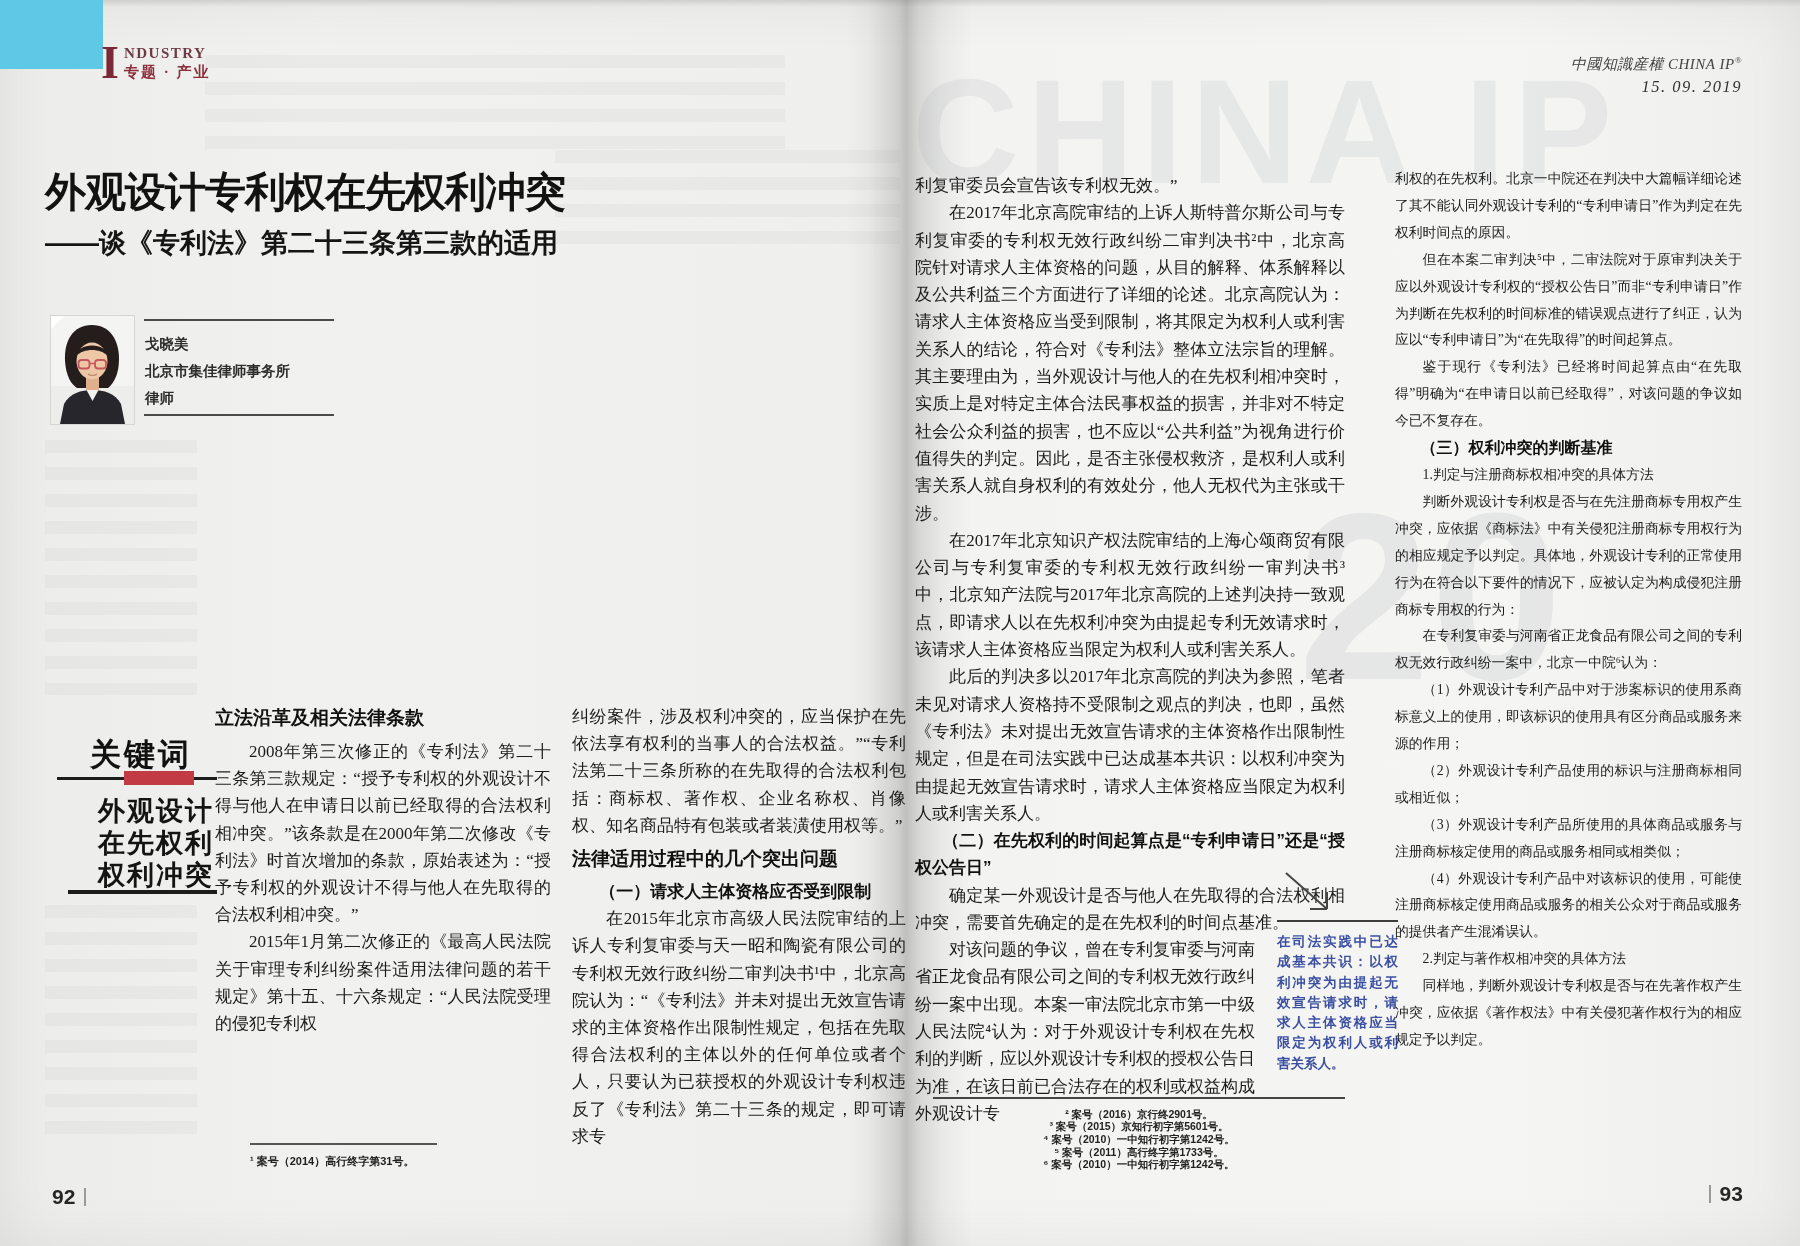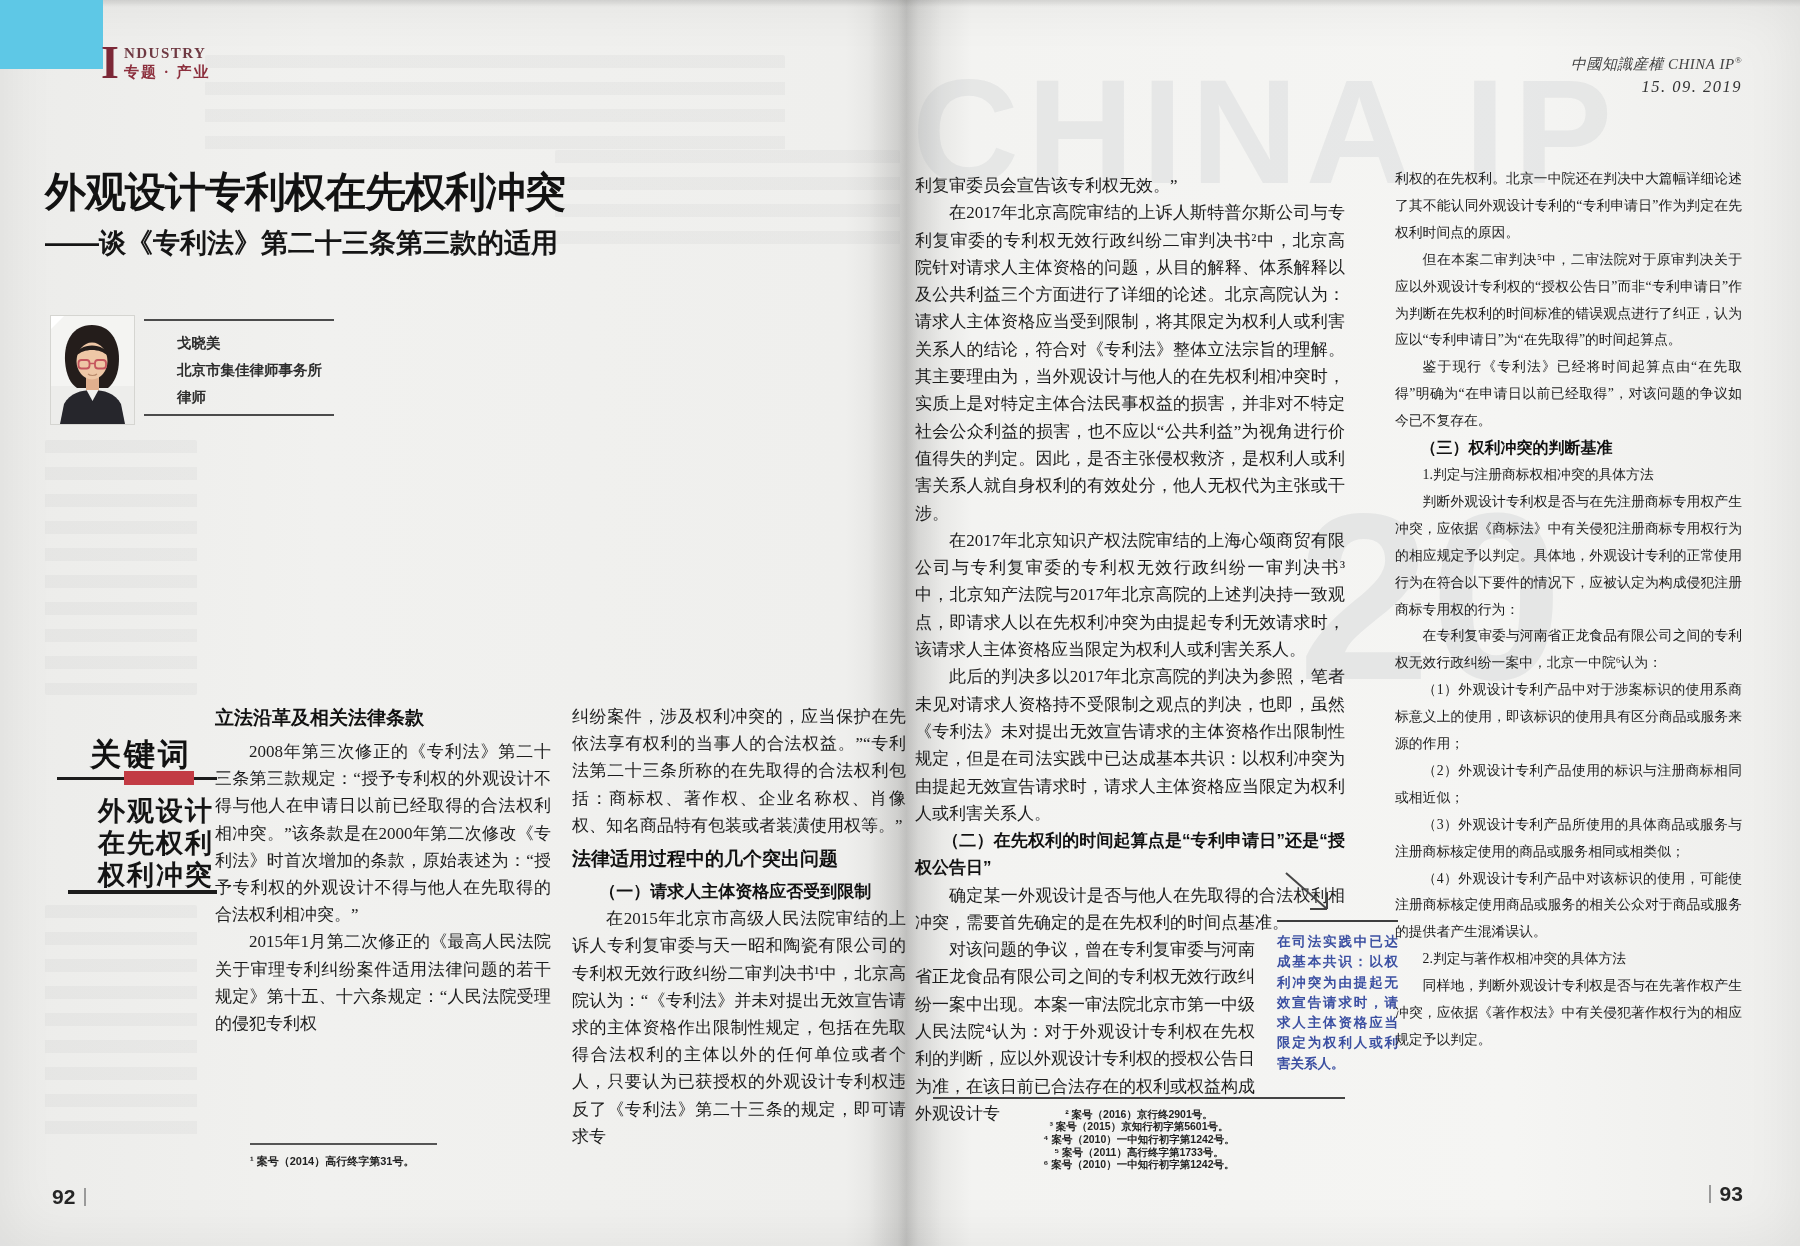--- a/index.html
+++ b/index.html
@@ -24,22 +24,22 @@
   .logo-col{margin-left:5px;padding-top:4px;}
   .logo-name{font-family:"Liberation Serif",serif;font-weight:600;font-size:15px;line-height:15px;letter-spacing:1.5px;color:#6f3a43;}
   .logo-sub{font-weight:700;font-size:15px;line-height:15px;letter-spacing:2px;color:#8c2f3d;margin-top:4px;}
   .title{position:absolute;left:45px;top:166px;width:560px;font-family:"Liberation Sans","DejaVu Sans",sans-serif;
     font-weight:900;font-size:41px;line-height:52px;letter-spacing:-1px;color:#121212;white-space:nowrap;}
   .subtitle{position:absolute;left:45px;top:226px;font-family:"Liberation Sans","DejaVu Sans",sans-serif;
     font-weight:800;font-size:27px;line-height:34px;color:#151515;white-space:nowrap;}
   .photo{position:absolute;left:50px;top:315px;width:83px;height:108px;border:1px solid #d5d5d1;background:#f6f6f4;}
   .author-rule{position:absolute;height:2px;background:#4b4b4b;width:190px;left:144px;}
   .ar-top{top:319px;} .ar-bottom{top:414px;}
-  .author-text{position:absolute;left:145px;top:331px;font-family:Liberation Mono, monospace;
-    font-weight:600;font-size:14.5px;line-height:27px;color:#2d2d2d;margin-left:32px;}
+  .author-text{position:absolute;left:145px;top:331px;font-family:Liberation Serif, serif;
+    font-weight:600;font-size:14.5px;line-height:27px;color:#2d2d2d;}
   .kw-head{position:absolute;left:90px;top:738px;font-weight:800;font-size:31px;line-height:34px;letter-spacing:3px;color:#111;}
   .kw-rule-black{position:absolute;left:57px;top:777px;width:160px;height:2.5px;background:#1c1c1c;}
   .kw-rule-red{position:absolute;left:124px;top:771px;width:70px;height:14px;}
   .kw-items{position:absolute;left:98px;top:795px;font-weight:700;font-size:27px;line-height:32px;letter-spacing:2px;color:#141414;}
   .kw-rule-bottom{position:absolute;left:68px;top:890px;width:149px;height:3.5px;background:#1c1c1c;}
 
   .col{position:absolute;text-align:justify;}
   .col p{margin:0;text-indent:2em;}
   p.lead{text-indent:0;}
   .colA{left:215px;top:703px;width:336px;font-size:17px;line-height:27.2px;}

